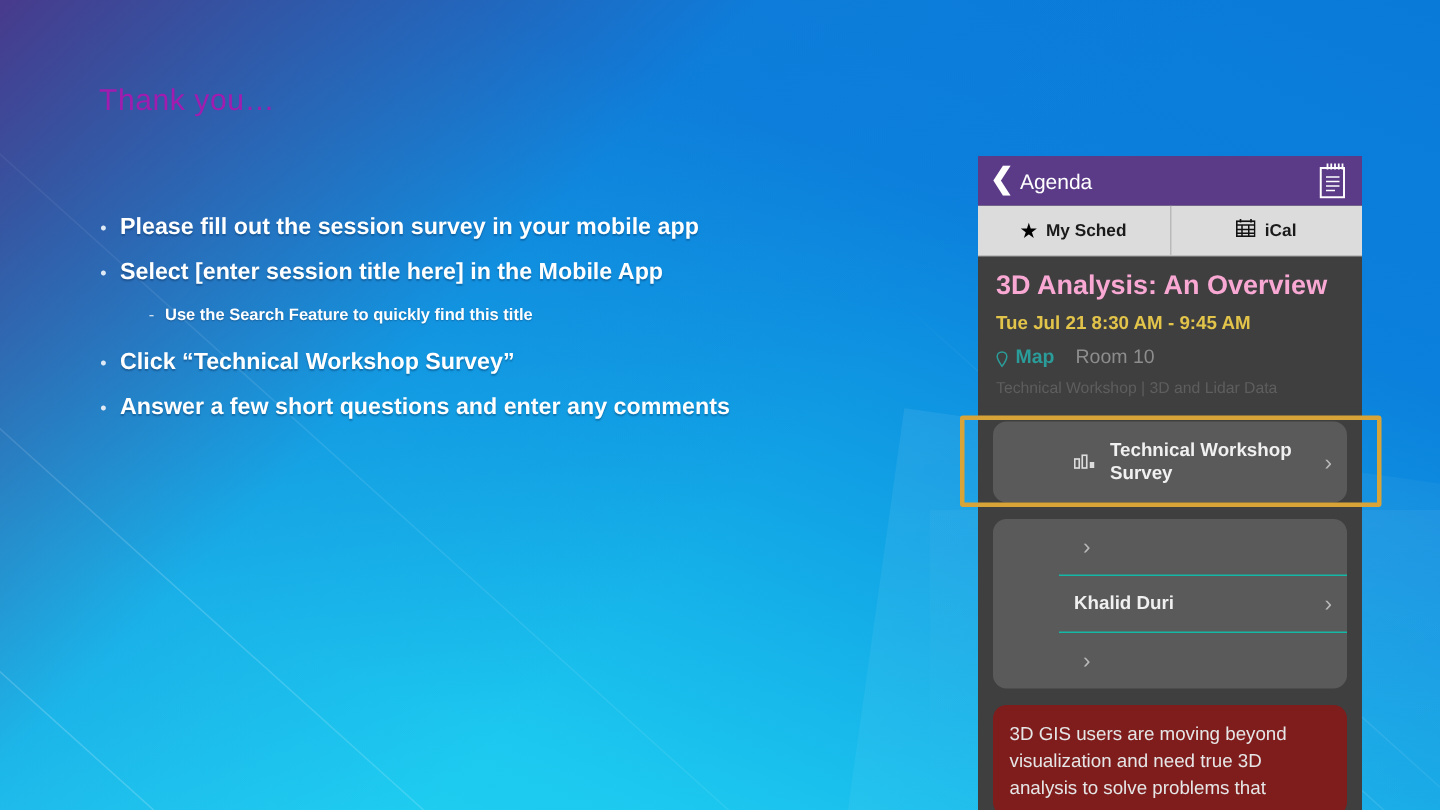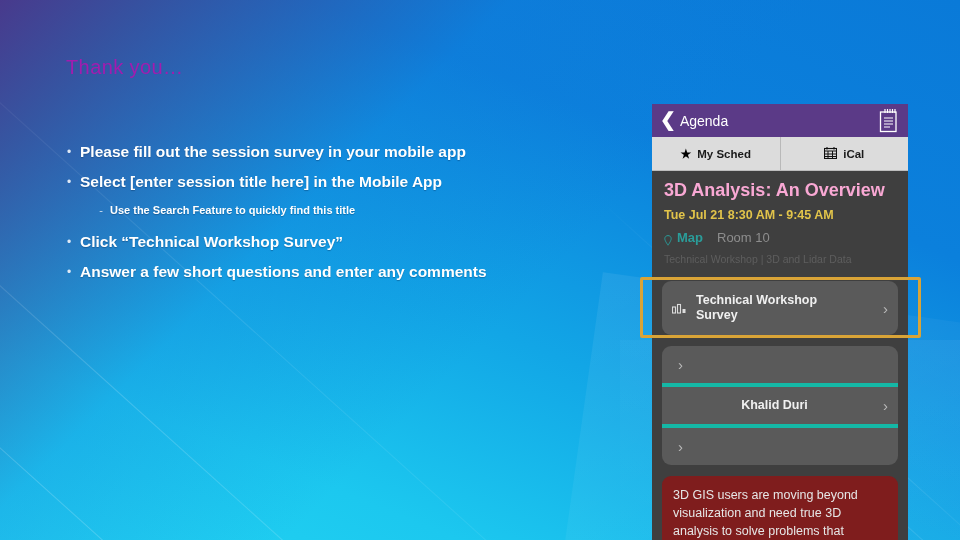--- a/index.html
+++ b/index.html
@@ -108,23 +108,23 @@
   .loc-room { color:#8d8d8d; font-size:13px; margin-left:9px; }
   .sess-track { color:#5e5e5e; font-size:10.5px; }
 
   .listarea { padding:10px 10px 0 10px; }
   .card {
     background:#5a5a5a; border-radius:9px; overflow:hidden;
     margin-bottom:11px;
   }
   .row {
     display:flex; align-items:center; padding:10px 10px;
-    min-height:33px; position:relative;
-  }
-  .row + .row { border-top:4px solid #14b8a6;text-align:center; }
+    min-height:33px; position:relative;margin-left:44px;
+  }
+  .row + .row { border-top:1px solid #14b8a6; }
   .row .label { color:#f0f0f0; font-size:12.5px; font-weight:bold; flex:1; line-height:15px; }
   .row .chev { color:#b9b9b9; font-size:15px; font-weight:300; margin-left:6px; }
   .survey-icon { width:15px; height:13px; margin-right:7px; flex:0 0 15px; }
   .survey-row { align-items:center; padding:12px 10px; }
   .survey-row .label { padding-left:2px; }
 
   .desc-card {
     background:#7f1d1d; border-radius:9px; padding:10px 11px;
     color:#e6e6e6; font-size:12.5px; line-height:18px;
   }

